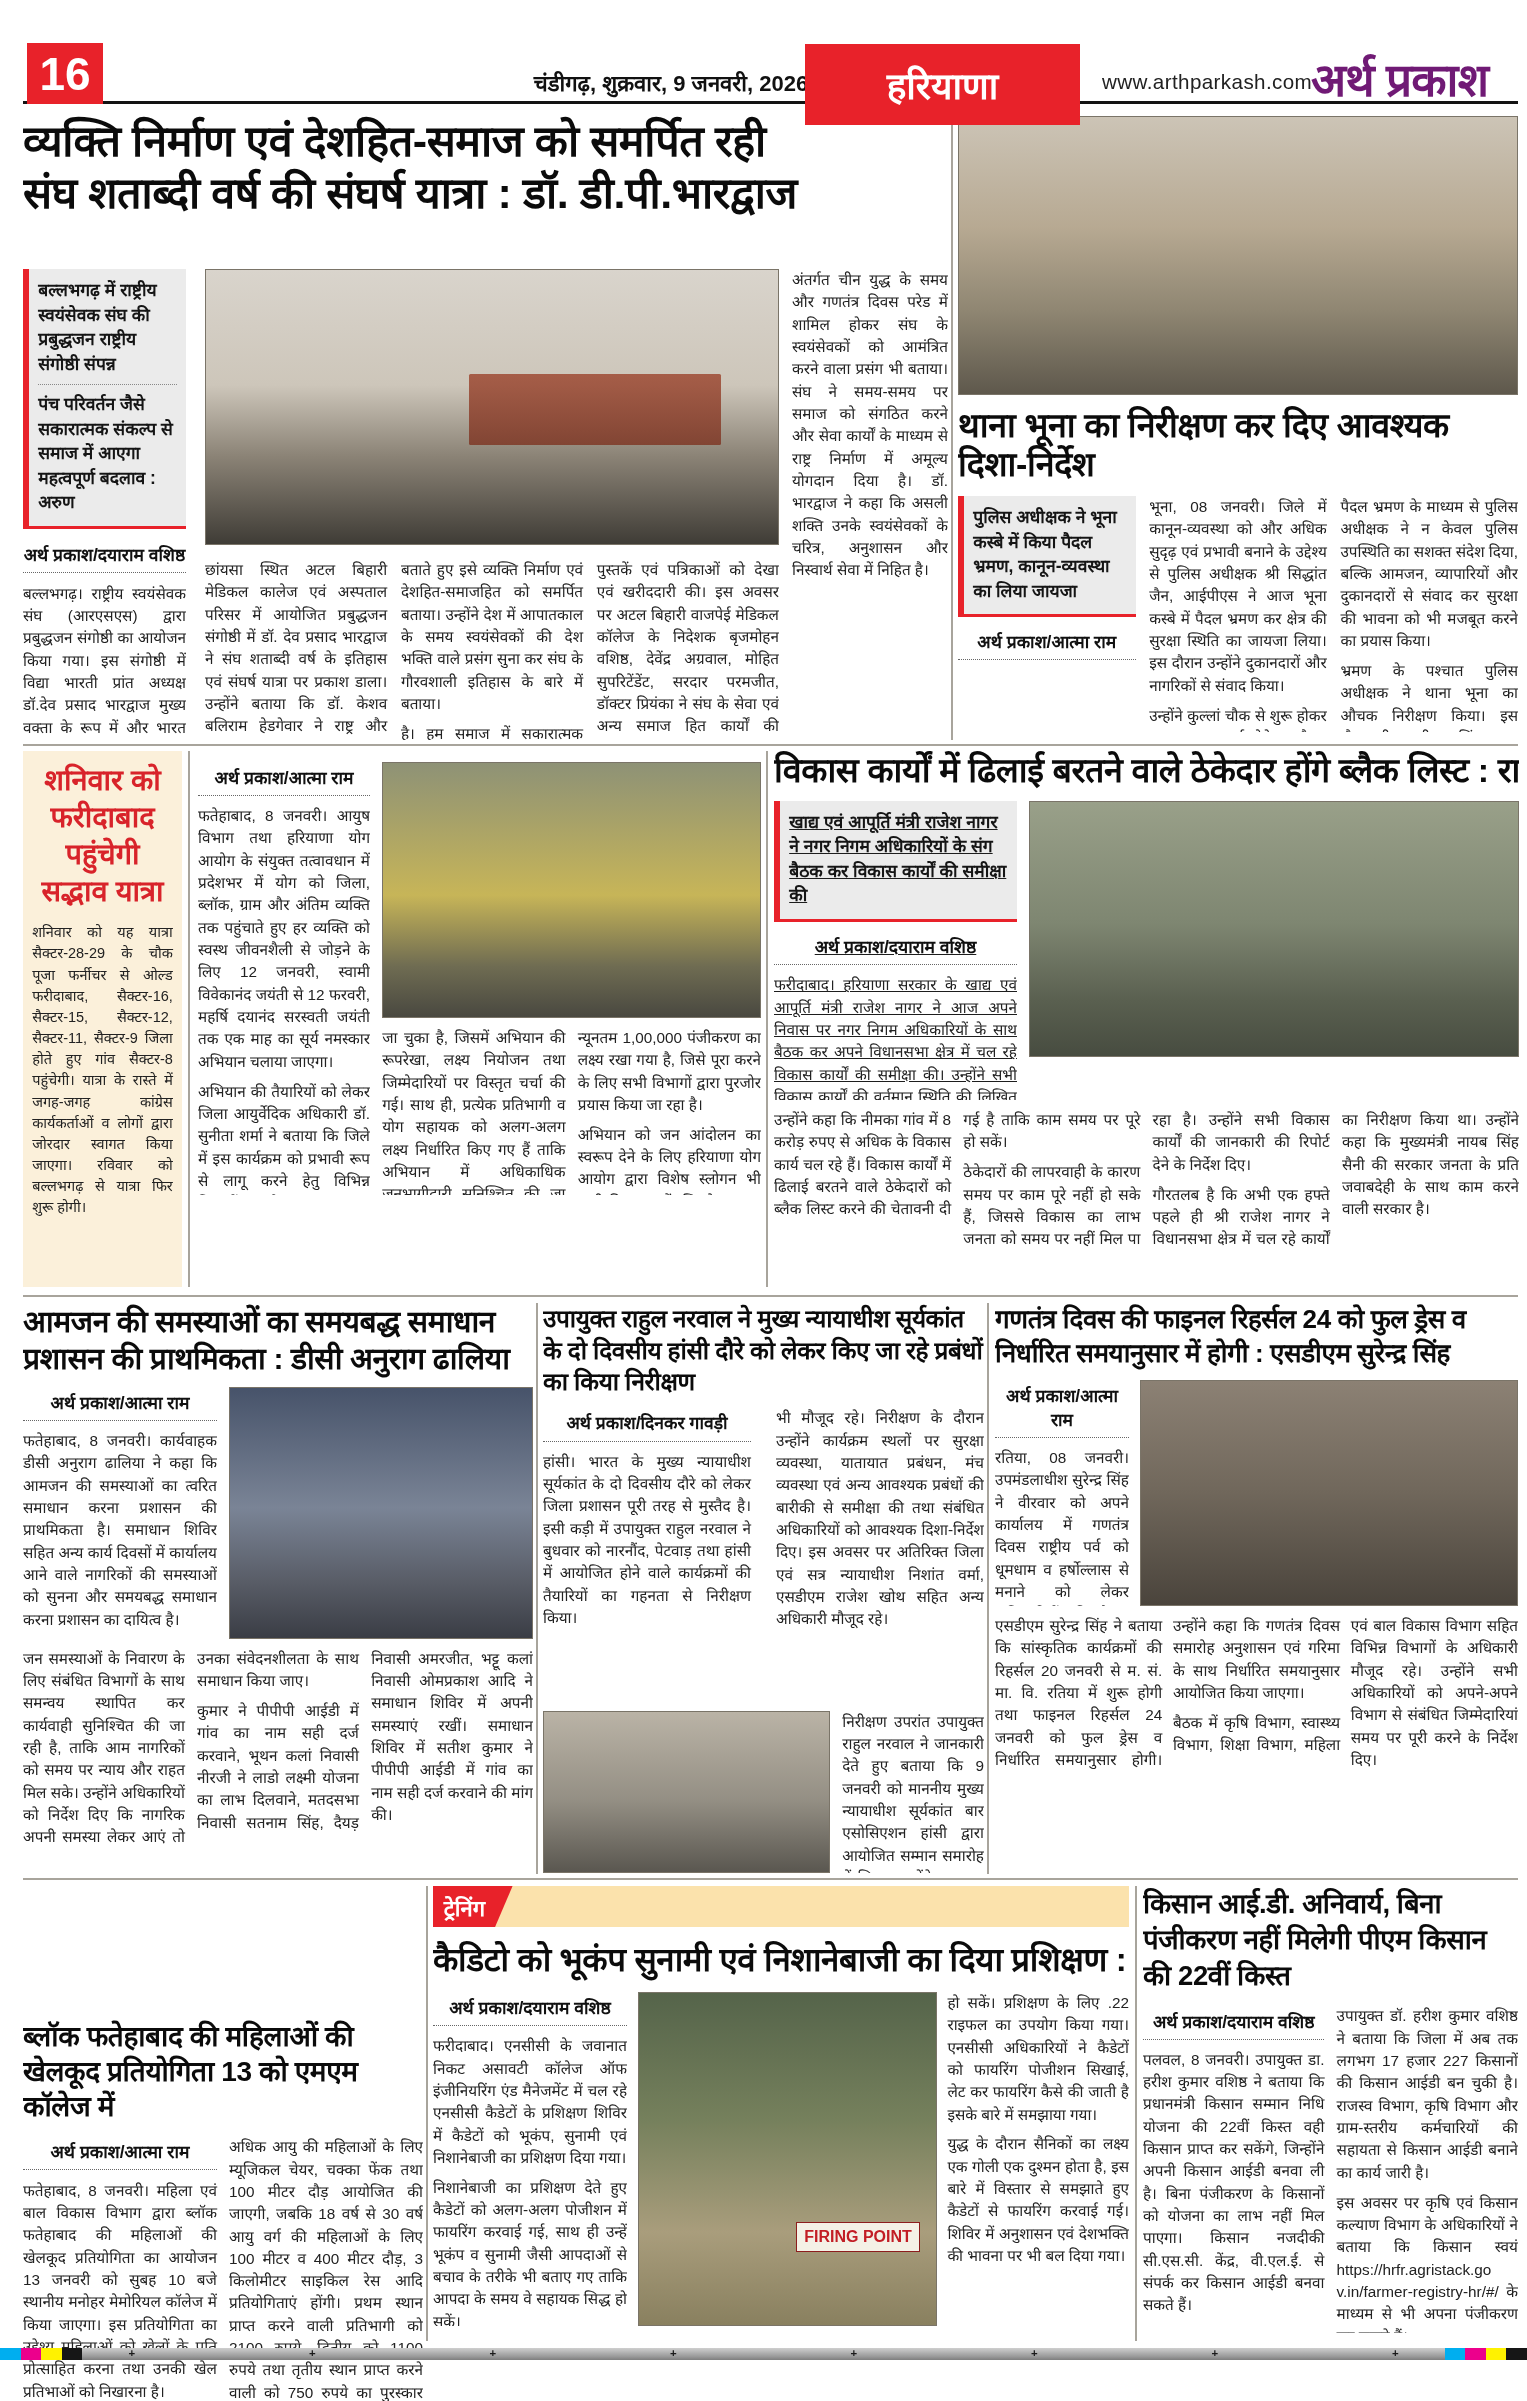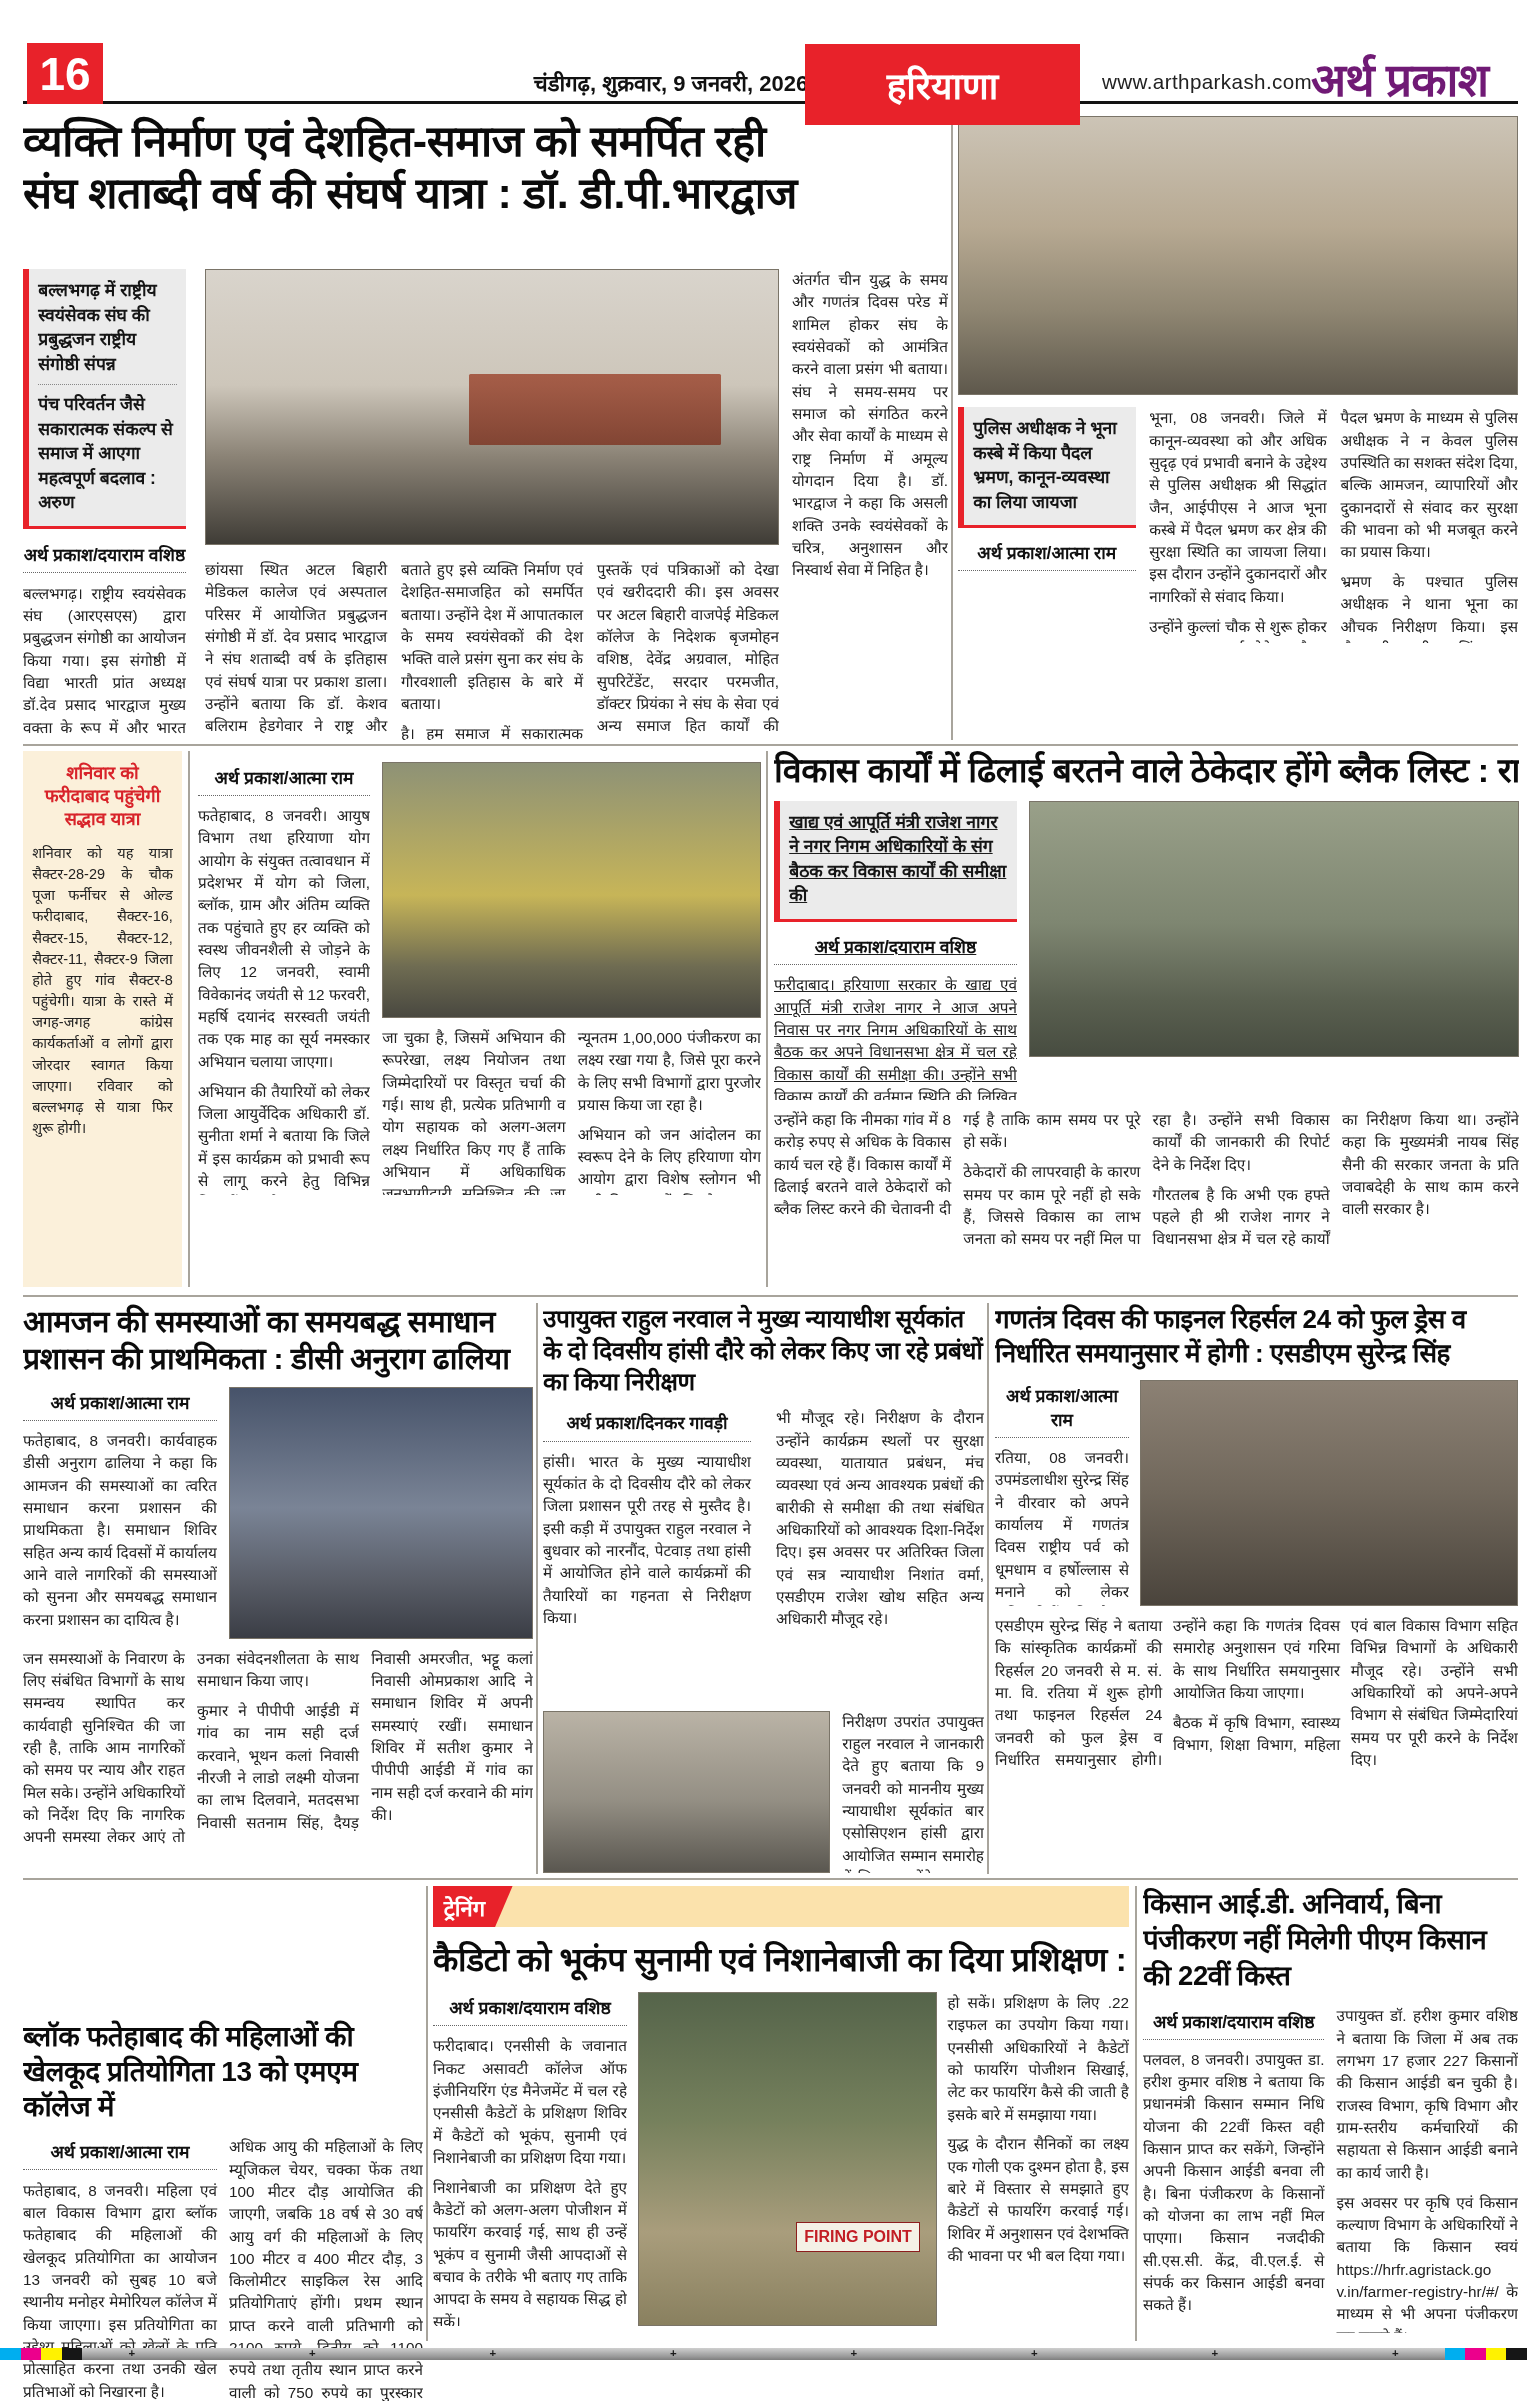--- a/index.html
+++ b/index.html
@@ -31,21 +31,21 @@
   #lead .banner{position:absolute;left:46%;top:38%;width:44%;height:26%;background:linear-gradient(180deg,#9e4a33,#7e3826);opacity:.85;border-radius:1.5px;}
   #lead .lead-right{position:absolute;left:769px;top:0;width:156px;bottom:0;overflow:hidden;}
   #lead .lead-bottom{position:absolute;left:182px;top:290px;width:574px;bottom:0;column-count:3;column-gap:13.7px;overflow:hidden;}
   
   #bhuna{left:958px;top:116px;width:560px;height:624px;}
   #bhuna .bhuna-photo{width:100%;height:279px;background:linear-gradient(180deg,#ccc4b6 0%,#b7a992 40%,#8f8672 70%,#5e584c 100%);}
   #bhuna .bhuna-head{font-size:34px;line-height:1.15;margin-top:10.7px;}
   #bhuna .bhuna-cols{display:flex;gap:13.7px;margin-top:12.2px;height:236px;overflow:hidden;}
   
   #sadbhav{left:23px;top:751px;width:159px;height:536px;background:#fbf0da;padding:10.7px 9.2px;}
-  #sadbhav .sad-head{color:#d8232a;font-weight:bold;font-size:18px;line-height:1.28;text-align:center;margin-bottom:12.2px;}
+  #sadbhav .sad-head{color:#d8232a;font-weight:bold;font-size:29px;line-height:1.28;text-align:center;margin-bottom:12.2px;}
   #sadbhav p{font-size:14.5px;}
   #ayush{left:198px;top:751px;width:563px;height:536px;}
   #ayush .ayush-head{font-size:30px;line-height:1.22;}
   #ayush .ayush-row{display:flex;gap:12.2px;margin-top:10.7px;height:433px;overflow:hidden;}
   #ayush .a-col1{width:172px;flex:none;overflow:hidden;}
   #ayush .a-right{flex:1;display:flex;flex-direction:column;gap:9.2px;min-width:0;}
   #ayush .ayush-photo{height:256px;background:linear-gradient(180deg,#8e9276 0%,#c7b558 52%,#6f6c52 80%,#494840 100%);}
   #ayush .ayush-bottom{flex:1;column-count:2;column-gap:12.2px;overflow:hidden;}
   
   #vikas{left:774px;top:751px;width:745px;height:536px;}
@@ -129,20 +129,21 @@
     <div class="lead-bottom body-text">
       <p>छांयसा स्थित अटल बिहारी मेडिकल कालेज एवं अस्पताल परिसर में आयोजित प्रबुद्धजन संगोष्ठी में डॉ. देव प्रसाद भारद्वाज ने संघ शताब्दी वर्ष के इतिहास एवं संघर्ष यात्रा पर प्रकाश डाला। उन्होंने बताया कि डॉ. केशव बलिराम हेडगेवार ने राष्ट्र और समाज के सर्वांगीण उत्थान के लिए स्वयंसेवकों के साथ संगठन की स्थापना की थी।</p>
       <p>स्थापना की थी। संघ के शताब्दी वर्ष के समय पर समाज का उद्देश्य बताते हुए इसे व्यक्ति निर्माण एवं देशहित-समाजहित को समर्पित बताया। उन्होंने देश में आपातकाल के समय स्वयंसेवकों की देश भक्ति वाले प्रसंग सुना कर संघ के गौरवशाली इतिहास के बारे में बताया।</p>
       <p>है। हम समाज में सकारात्मक कार्य से यही निर्माण का कार्य करते हैं। इस प्रबुद्धजन संगोष्ठी में प्रखर विचार द्वारा साहित्य बिक्री केंद्र की स्टॉल भी लगाई गई, जिससे नागरिकों ने साहित्य, प्रेरक पुस्तकें एवं पत्रिकाओं को देखा एवं खरीददारी की। इस अवसर पर अटल बिहारी वाजपेई मेडिकल कॉलेज के निदेशक बृजमोहन वशिष्ठ, देवेंद्र अग्रवाल, मोहित सुपरिटेंडेंट, सरदार परमजीत, डॉक्टर प्रियंका ने संघ के सेवा एवं अन्य समाज हित कार्यों की सराहना की। कार्यक्रम में विजयपाल, संजय, समाजसेवी जयकिशन, गौरीशंकर सहित कई कार्यकर्ता और गणमान्य नागरिक मौजूद रहे।</p>
     </div>
   </div>
 </section>
 
 <section id="bhuna">
   <div class="bhuna-photo photo"></div>
+  <div class="hl bhuna-head">थाना भूना का निरीक्षण कर दिए आवश्यक दिशा-निर्देश</div>
   <div class="bhuna-cols">
     <div class="col">
       <div class="kicker">पुलिस अधीक्षक ने भूना कस्बे में किया पैदल भ्रमण, कानून-व्यवस्था का लिया जायजा</div>
       <div class="byline" style="margin-top:9.2px;">अर्थ प्रकाश/आत्मा राम</div>
     </div>
     <div class="col body-text">
       <p>भूना, 08 जनवरी। जिले में कानून-व्यवस्था को और अधिक सुदृढ़ एवं प्रभावी बनाने के उद्देश्य से पुलिस अधीक्षक श्री सिद्धांत जैन, आईपीएस ने आज भूना कस्बे में पैदल भ्रमण कर क्षेत्र की सुरक्षा स्थिति का जायजा लिया। इस दौरान उन्होंने दुकानदारों और नागरिकों से संवाद किया।</p>
       <p>उन्होंने कुल्लां चौक से शुरू होकर मुख्य बाजार मार्ग होते हुए पैदल भ्रमण किया। भ्रमण के दौरान एसपी जैन ने रास्ते में आम नागरिकों, दुकानदारों और व्यापारियों से सीधा संवाद किया तथा उनकी सुरक्षा से संबंधित चिंताओं, सुझावों और अपेक्षाओं को गंभीरता से सुना।</p>
     </div>
     <div class="col body-text">

